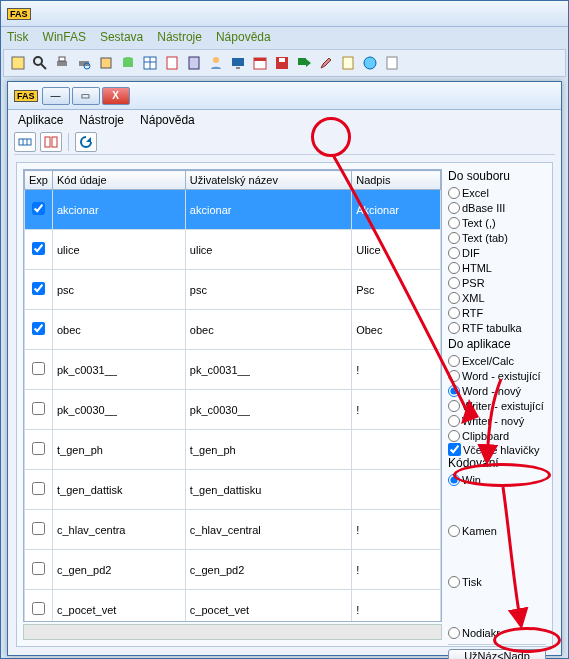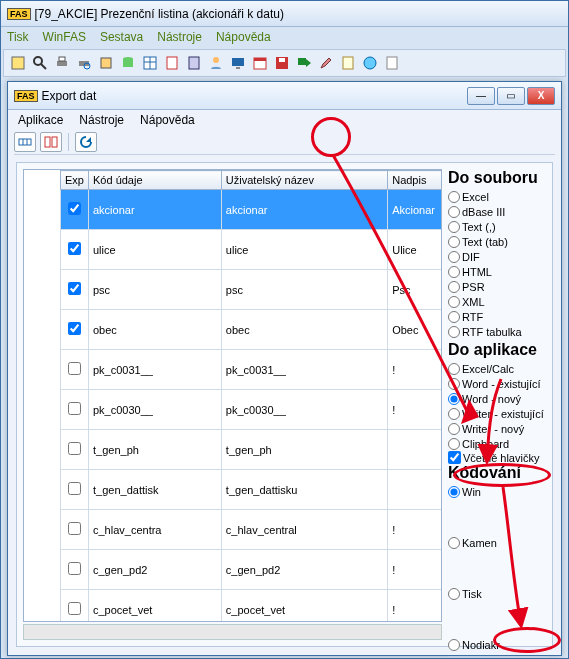--- a/index.html
+++ b/index.html
@@ -19,50 +19,49 @@
   .win-btns { display: flex; gap: 2px; }
   .win-btn { width: 28px; height: 18px; background: linear-gradient(#f5f8fd,#cfe0f4); border: 1px solid #6a8fba; border-radius: 2px; display: flex; align-items: center; justify-content: center; font-size: 10px; cursor: default; }
   .win-btn.close { background: linear-gradient(#f28a8a,#d43b2a); color: #fff; font-weight: bold; }
   .inner-menu { height: 20px; padding: 0 10px; display: flex; gap: 16px; font-size: 12px; align-items: center; }
   .inner-toolbar { height: 24px; padding: 2px 6px; display: flex; gap: 4px; align-items: center; }
   .inner-toolbar .tb-btn { border: 1px solid #9ab; background: #fdfdfd; border-radius: 2px; width: 22px; height: 20px; }
 
   .inner-body { position: absolute; left: 8px; right: 8px; top: 80px; bottom: 8px; border: 1px solid #b5c8df; background: #f6f9fe; padding: 6px; display: flex; gap: 6px; }
   .left-pane { flex: 1; display: flex; flex-direction: column; }
   .grid-wrap { border: 1px solid #9cb3d0; background: #fff; flex: 1; overflow: auto; }
-  table.grid { width: 100%; border-collapse: collapse; font-size: 11px; margin-left: 36px; }
+  table.grid { width: 100%; border-collapse: collapse; font-size: 11px; }
   table.grid th { background: linear-gradient(#fdfdfe,#e3ebf5); border: 1px solid #9cb3d0; padding: 3px 4px; text-align: left; font-weight: normal; position: sticky; top: 0; }
   table.grid td { border: 1px solid #d0dbe8; padding: 12px 4px; height: 18px; }
   table.grid tr.sel td { background: #3399ff; color: #fff; }
   table.grid input[type=checkbox] { margin: 0; }
   .hscroll { height: 16px; background: #e8e8e8; border: 1px solid #bcc; margin-top: 2px; }
 
   .right-pane { width: 98px; font-size: 11px; display: flex; flex-direction: column; }
-  .group-label { font-size: 16px; margin-bottom: 2px; font-weight: bold; }
+  .group-label { font-size: 12px; margin-bottom: 2px; }
   .radio-row { display: flex; align-items: center; gap: 2px; height: 15px; white-space: nowrap; overflow: hidden; }
   .radio-row input { margin: 0; width: 12px; height: 12px; }
   .check-row { display: flex; align-items: center; gap: 2px; height: 16px; }
   .check-row input { margin: 0; }
   .btn { background: linear-gradient(#fdfdfd,#e4e8ef); border: 1px solid #7a91b2; border-radius: 3px; height: 20px; font-size: 11px; cursor: default; padding: 0 4px; }
   .btn.export { font-weight: bold; }
   .btn-row { display: flex; gap: 4px; margin-top: 2px; }
   hr.sep { margin: 4px 0; border: none; border-top: 1px solid #c3d1e3; }
 
   .annotation { position: absolute; pointer-events: none; }
   .red-ellipse { border: 3px solid #e2001a; border-radius: 50%; position: absolute; }
   svg.arrow { position: absolute; overflow: visible; }
 </style>
 </head>
 <body>
 
 <div class="outer-window">
 
   <div class="outer-titlebar">
     <span class="fas">FAS</span>
-    <span>[79_AKCIE] Prezenční listina (akcionáři k datu)</span>
   </div>
 
   <div class="outer-menu">
     <span>Tisk</span>
     <span>WinFAS</span>
     <span>Sestava</span>
     <span>Nástroje</span>
     <span>Nápověda</span>
   </div>
 
@@ -166,21 +165,20 @@
     <div class="tb-btn">
         <svg viewBox="0 0 16 16">
           <rect x="3" y="2" width="10" height="12" fill="#fff" stroke="#888"></rect>
         </svg>
       </div>
   </div>
 
   <div class="inner-window">
     <div class="inner-titlebar">
       <span class="fas">FAS</span>
-      <span class="title">Export dat</span>
       <div class="win-btns">
         <div class="win-btn">—</div>
         <div class="win-btn">▭</div>
         <div class="win-btn close">X</div>
       </div>
     </div>
     <div class="inner-menu">
       <span>Aplikace</span>
       <span>Nástroje</span>
       <span>Nápověda</span>

